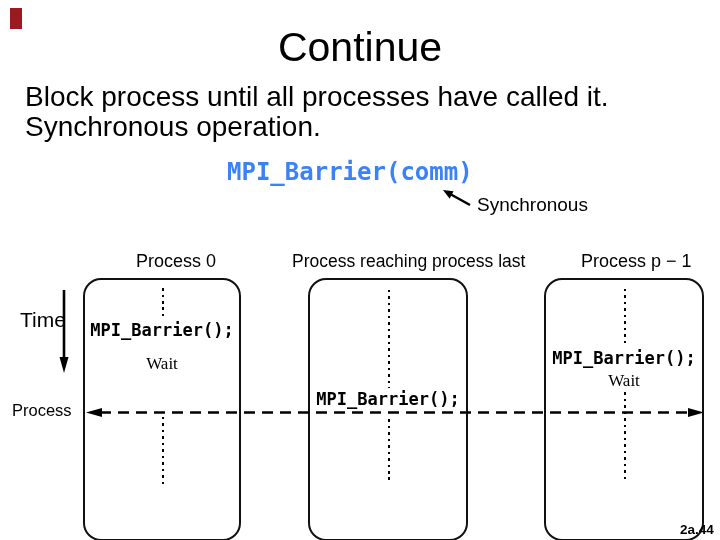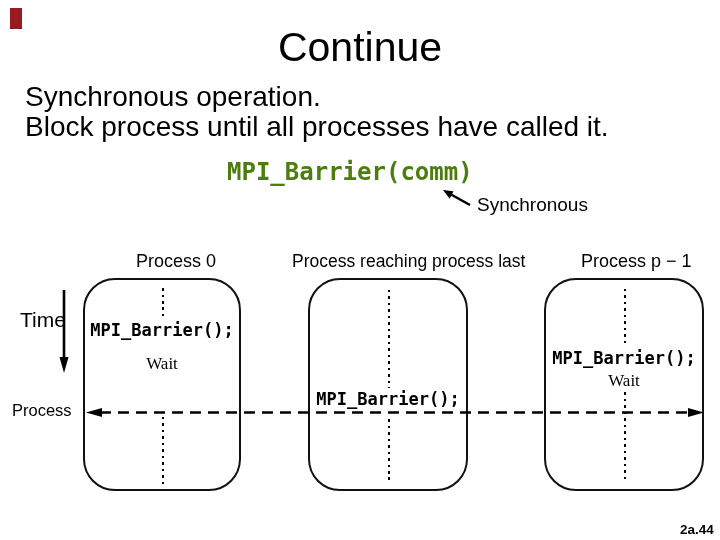--- a/index.html
+++ b/index.html
@@ -18,21 +18,21 @@
     font-family:"DejaVu Sans Mono",monospace;font-weight:bold;font-size:24px;
   }
   .comm-label{position:absolute;left:477px;top:194px;font-size:19px;}
   .proc-label{position:absolute;top:251px;font-size:18px;white-space:nowrap;margin-left:11px;}
   #proc-label-0{left:125px;}
   #proc-label-1{left:281px;font-size:17.5px;}
   #proc-label-2{left:570px;}
   .time-label{position:absolute;left:20px;top:308px;font-size:21px;}
   .continue-label{position:absolute;left:12px;top:401px;font-size:16.5px;}
   .pbox{
-    position:absolute;top:278px;height:213px;border:2.5px solid #111;border-radius:32px;
+    position:absolute;top:278px;height:263px;border:2.5px solid #111;border-radius:18px;
     box-sizing:border-box;background:#fff;
   }
   #box-0{left:83px;width:158px;}
   #box-1{left:308px;width:160px;}
   #box-2{left:544px;width:160px;}
   .dotline{
     position:absolute;width:2.5px;
     background-image:repeating-linear-gradient(to bottom,#000 0 2.5px,transparent 2.5px 6.5px);
   }
   #box-0 .dot-a{left:76.5px;top:8px;height:32px;}
@@ -57,25 +57,25 @@
 </head>
 <body>
 
 <div class="slide">
 
   <div class="accent"></div>
 
   <h1 class="title">Continue</h1>
 
   <div class="body-text">
+    <div>Block process until all processes have called it.</div>
     <div>Synchronous operation.</div>
-    <div>Block process until all processes have called it.</div>
   </div>
 
-  <div class="code-main" style="color:#4d7c0f;">MPI_Barrier(comm)</div>
+  <div class="code-main" style="color:#3b82f6;">MPI_Barrier(comm)</div>
 
   <div class="comm-label">Synchronous</div>
 
   <div class="proc-label" id="proc-label-0">Process 0</div>
   <div class="proc-label" id="proc-label-1">Process reaching process last</div>
   <div class="proc-label" id="proc-label-2">Process p − 1</div>
 
   <div class="time-label">Time</div>
   <div class="continue-label">Process</div>
 

